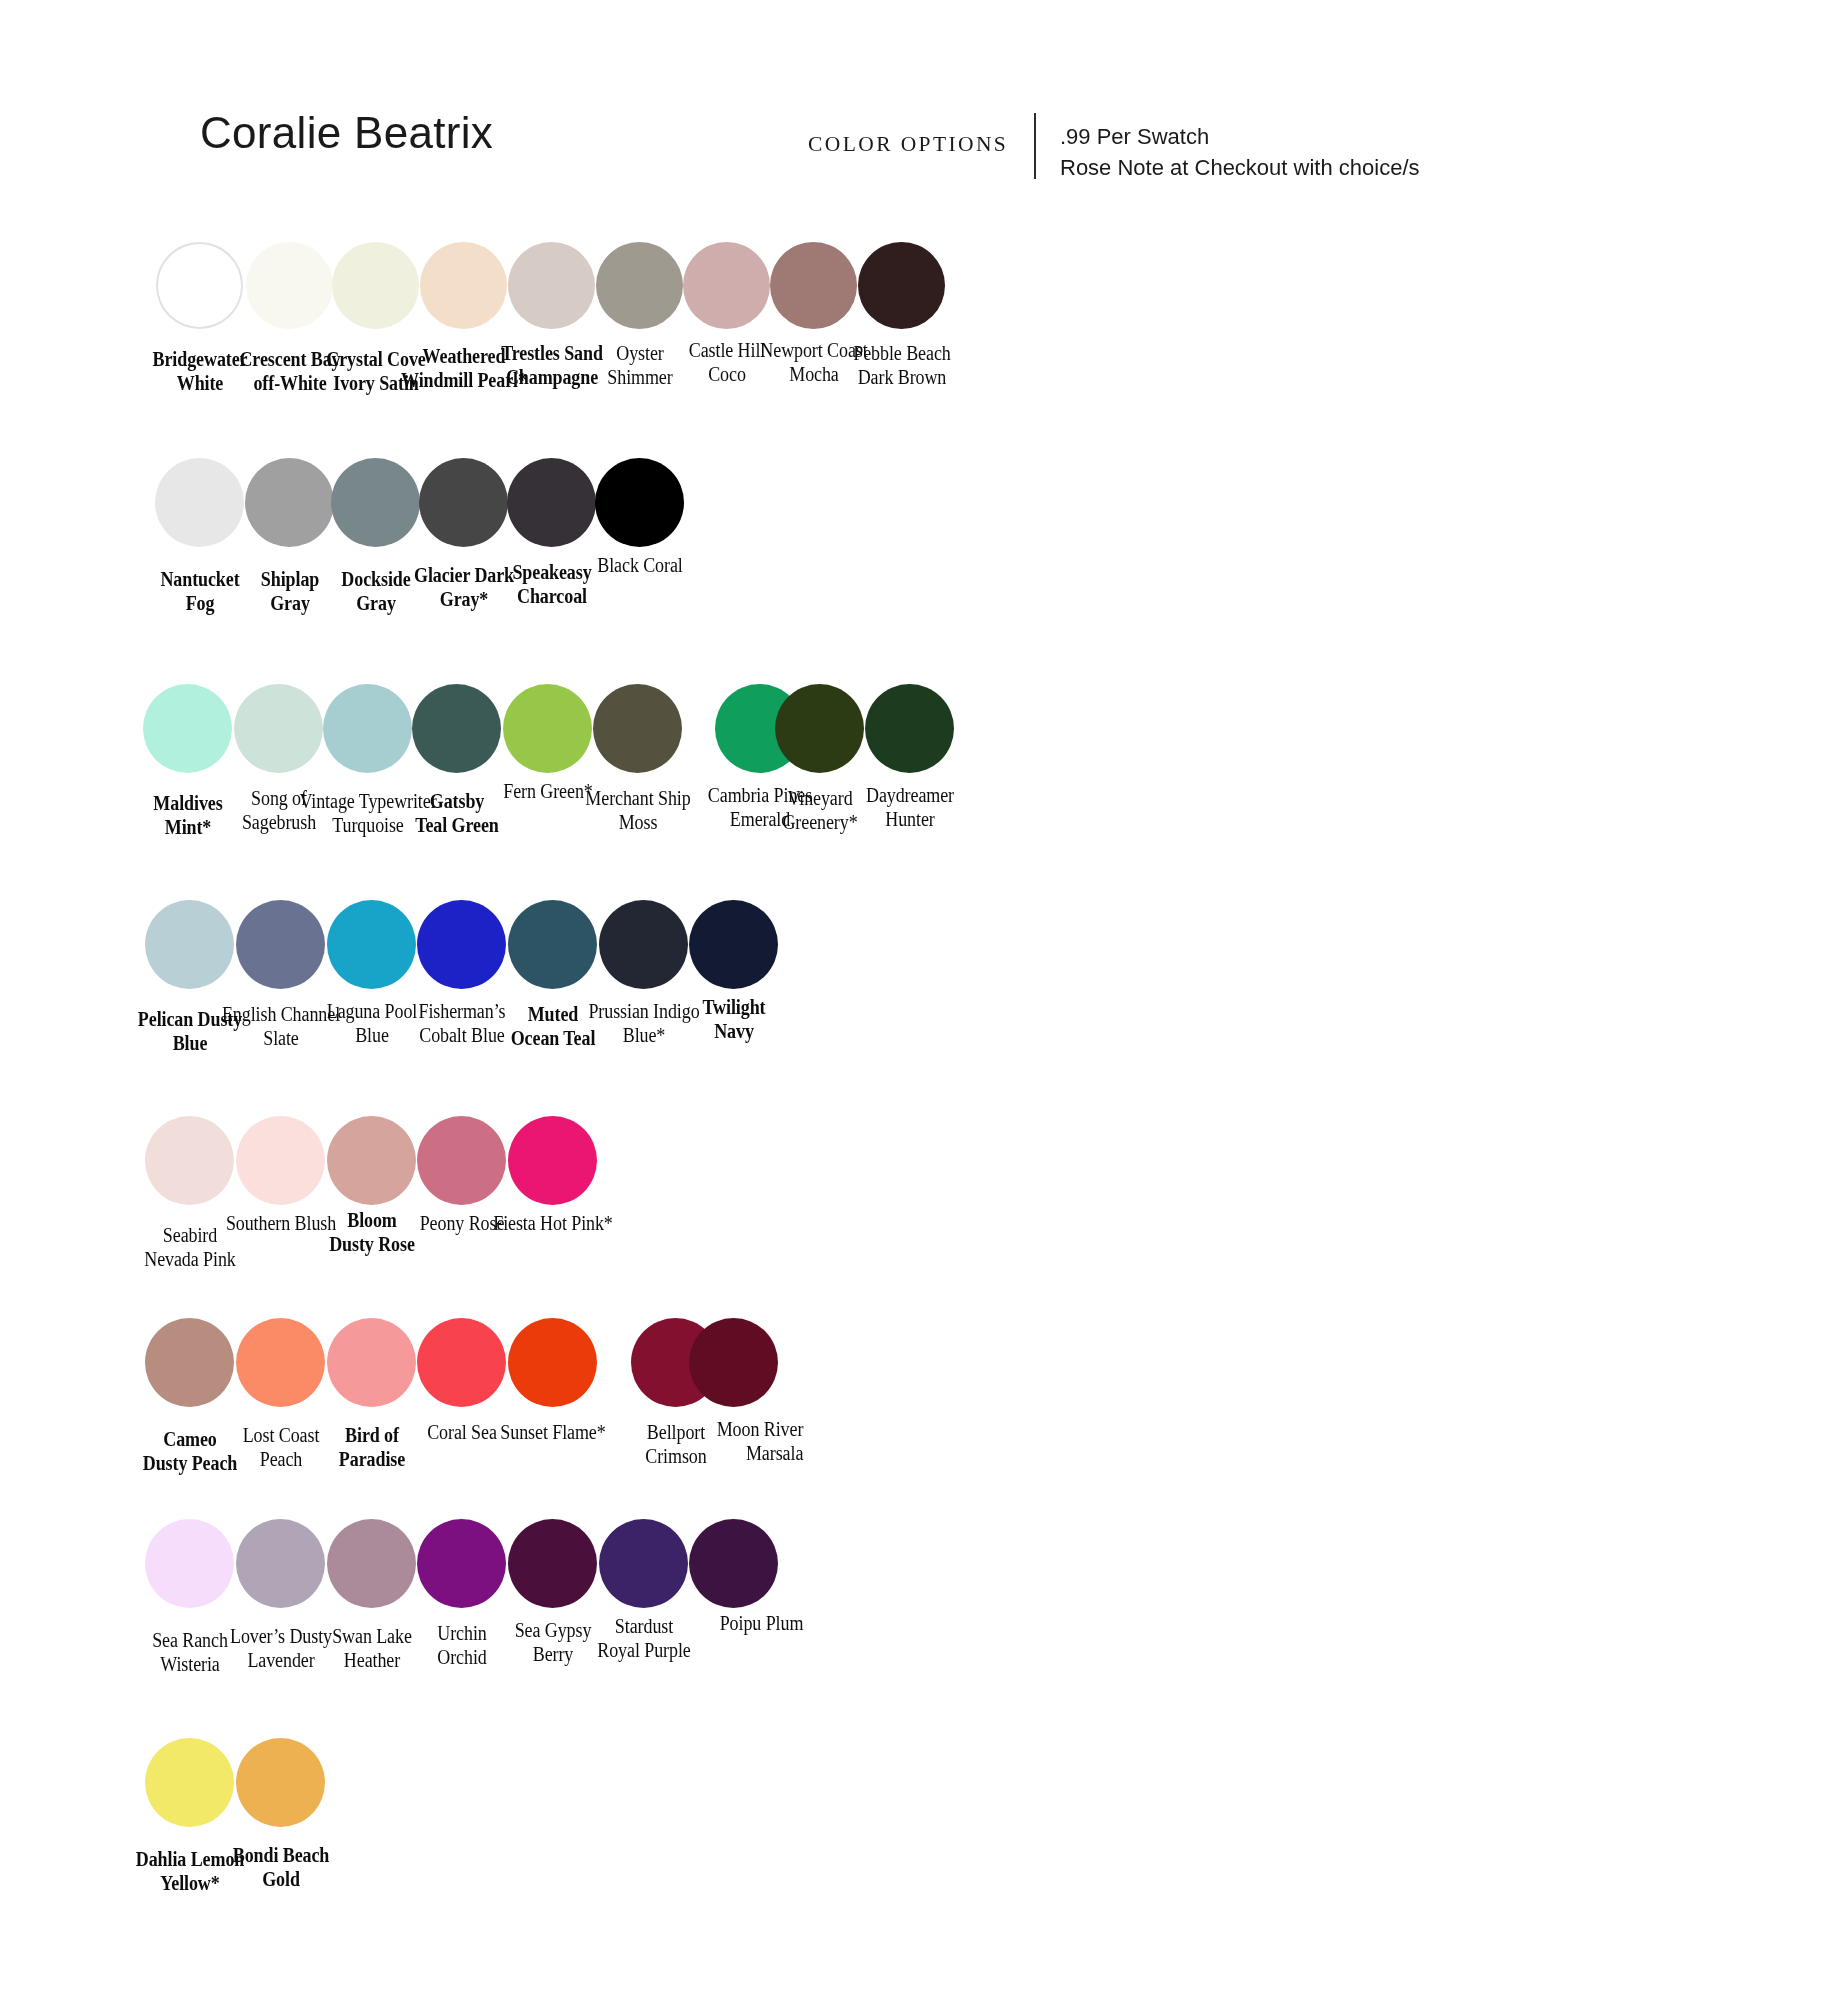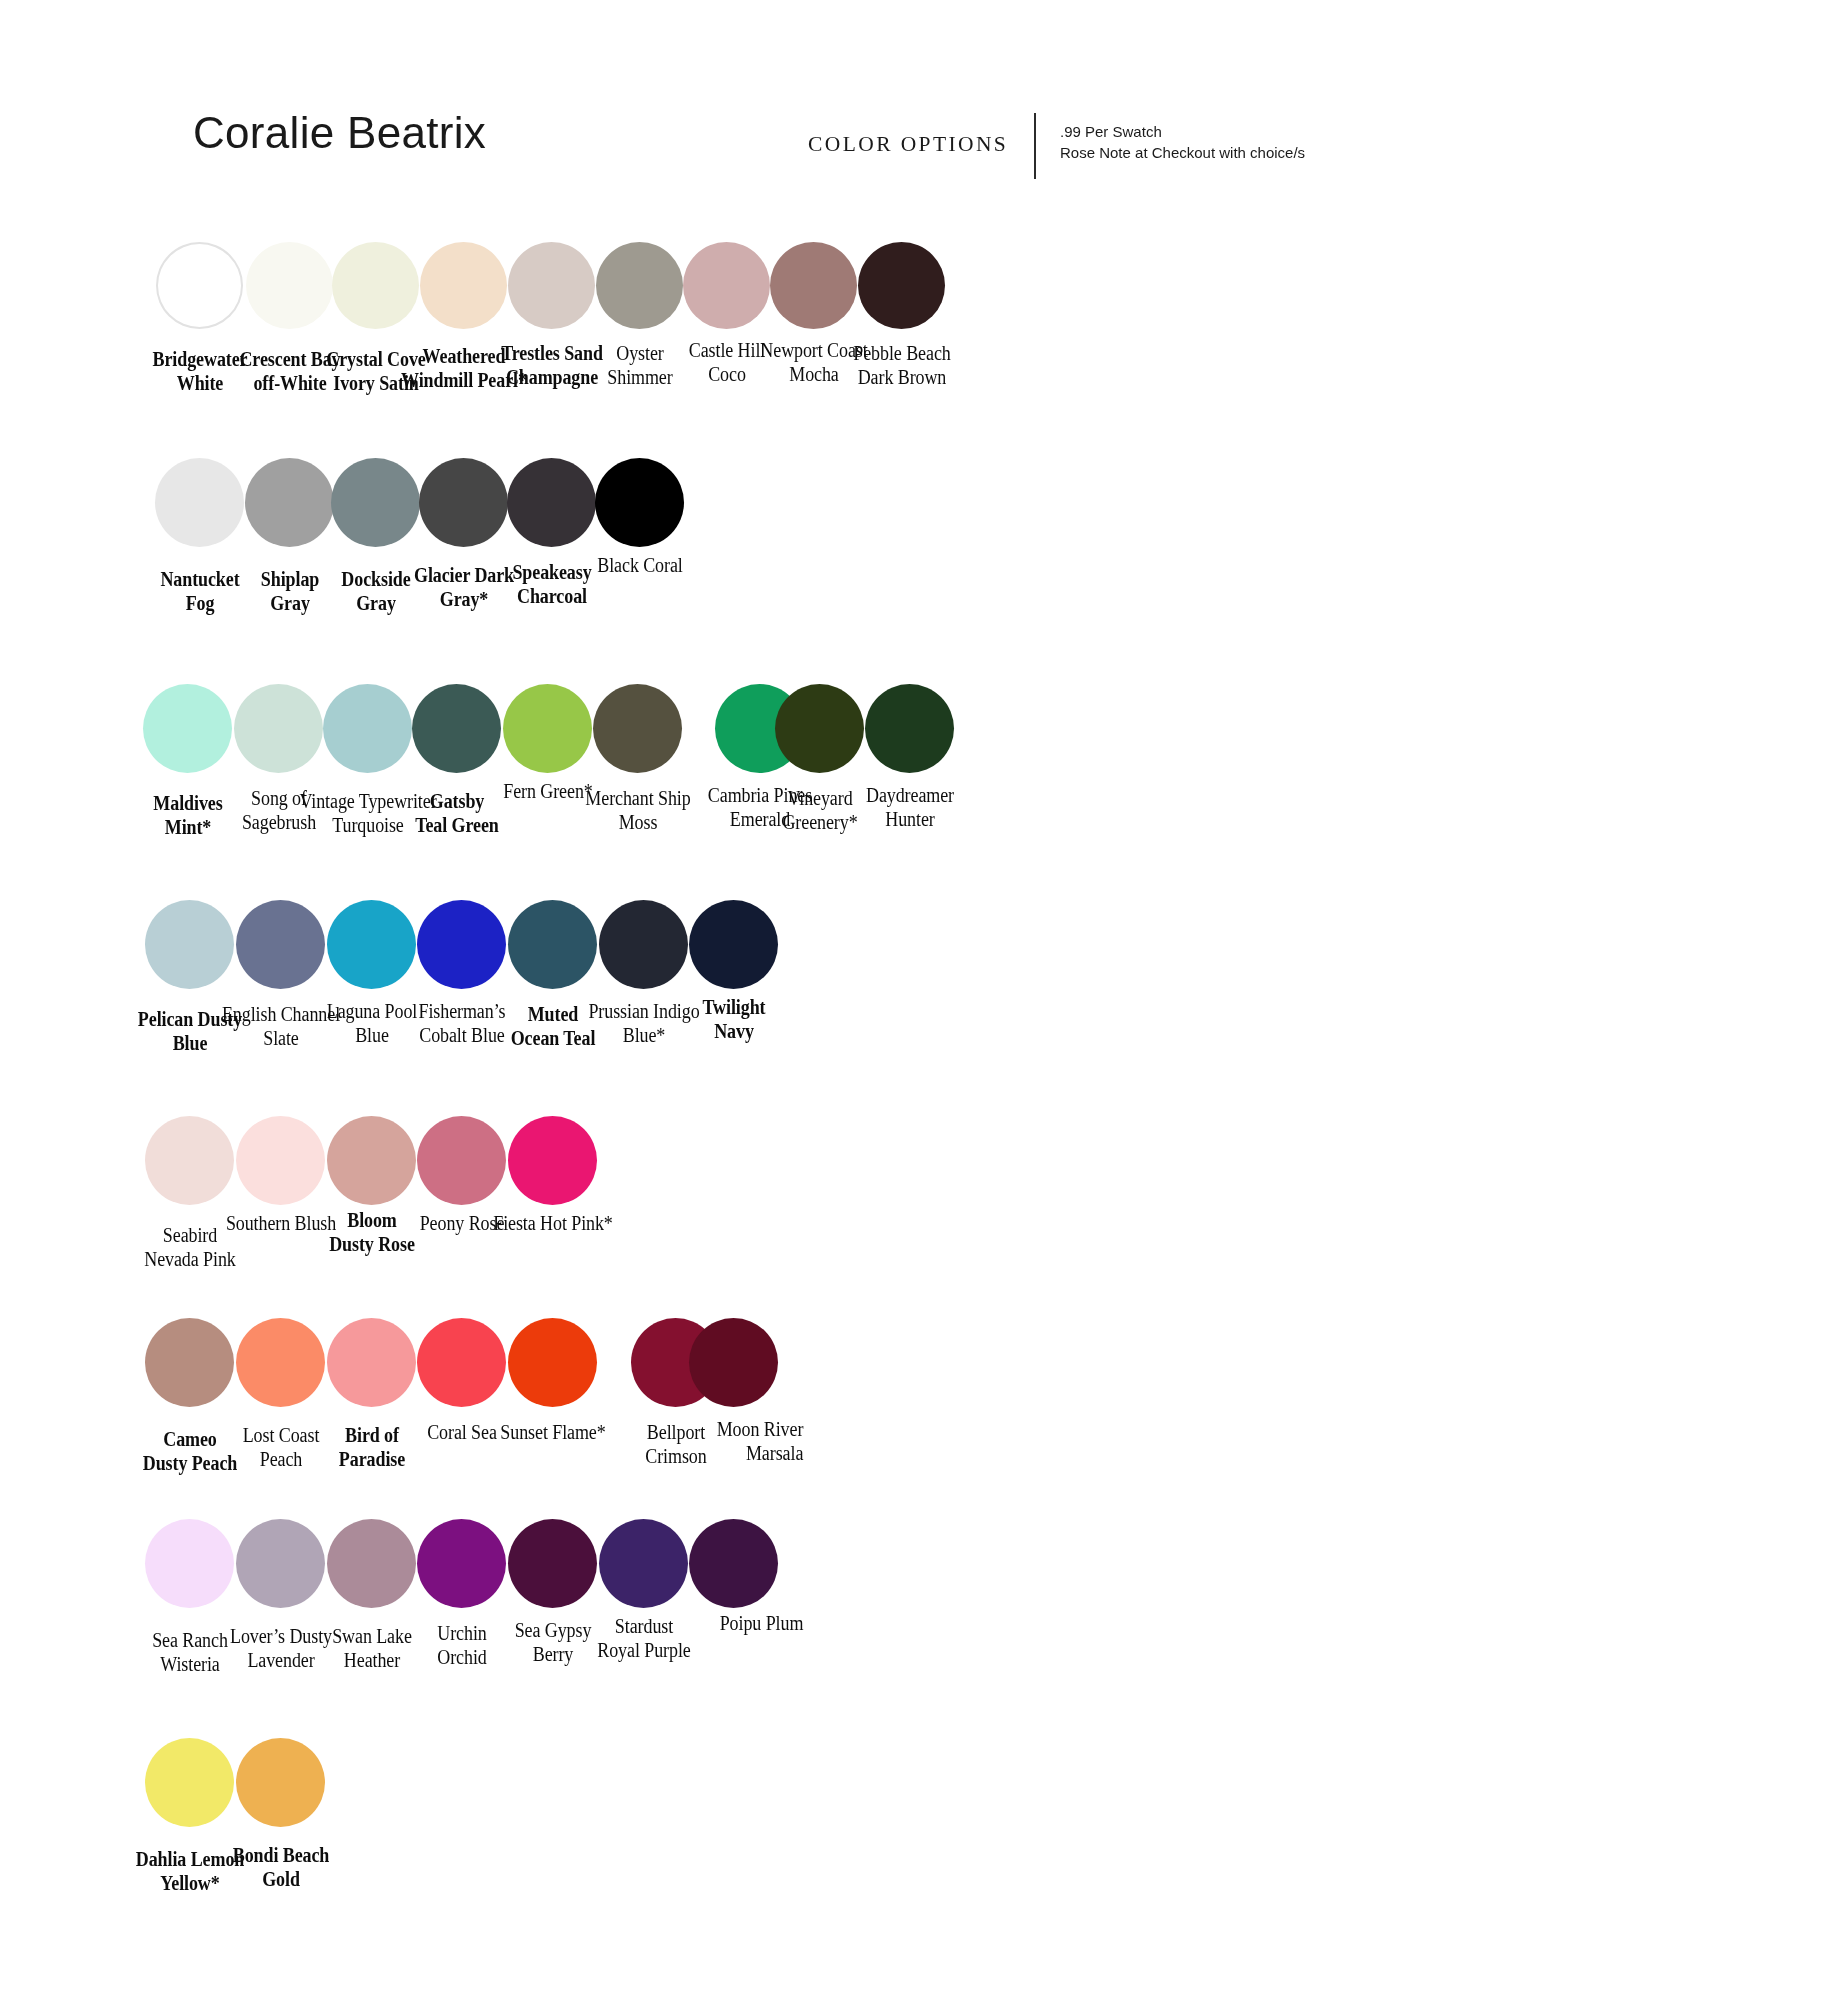--- a/index.html
+++ b/index.html
@@ -15,21 +15,21 @@
 
   
   #header{
     position:absolute;
     left:0; top:0;
     width:1831px;
     height:202px;
   }
   #brand-title{
     position:absolute;
-    left:193px;
+    left:200px;
     top:111px;
     font-family:"Liberation Sans", sans-serif;
     font-size:44px;
     font-weight:300;
     letter-spacing:0.3px;
     color:#1a1a1a;
     white-space:nowrap;
     line-height:1;
   }
   #color-options-label{
@@ -49,21 +49,21 @@
     top:113px;
     width:2px;
     height:66px;
     background:#2b2b2b;
   }
   #price-note{
     position:absolute;
     left:1060px;
     top:121px;
     font-family:"Liberation Sans", sans-serif;
-    font-size:15px;
+    font-size:22px;
     font-weight:300;
     color:#1a1a1a;
     line-height:1.42;
     white-space:nowrap;
   }
   #price-note .line{display:block;}
 
   
   #swatch-grid{
     position:absolute;

